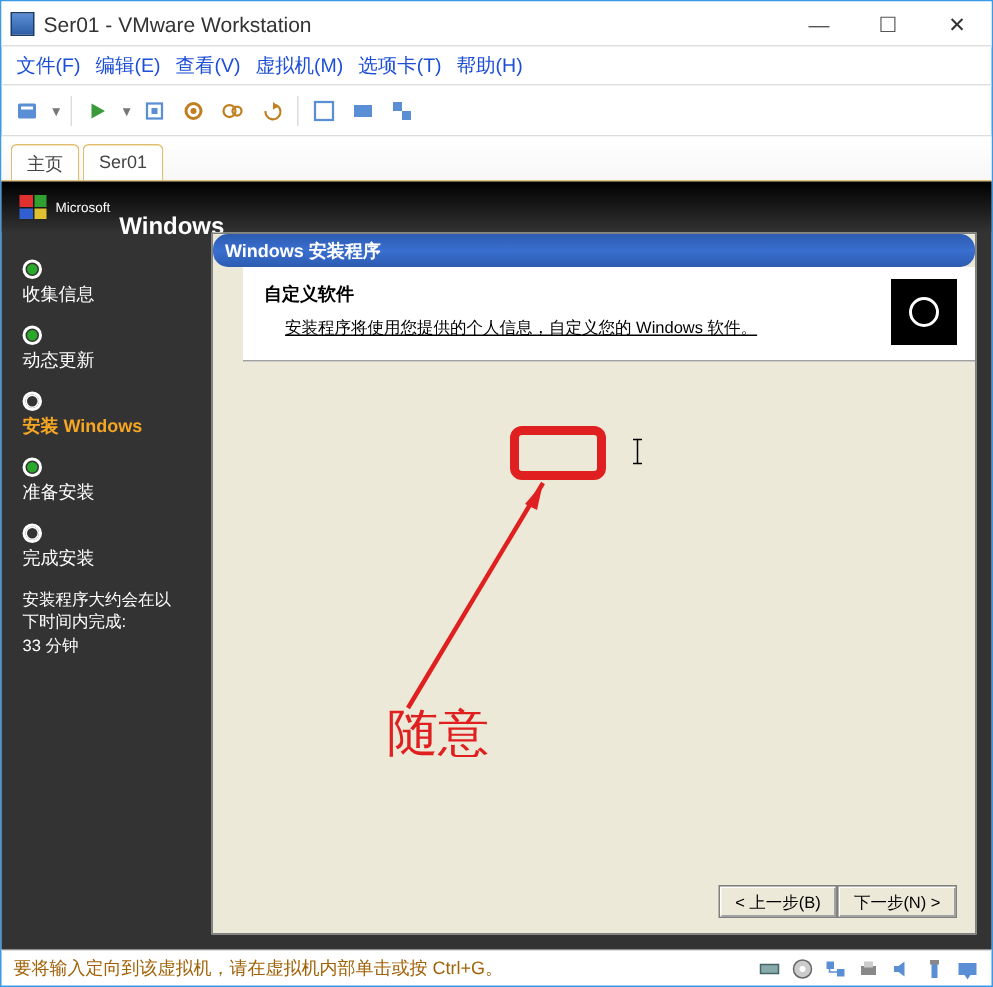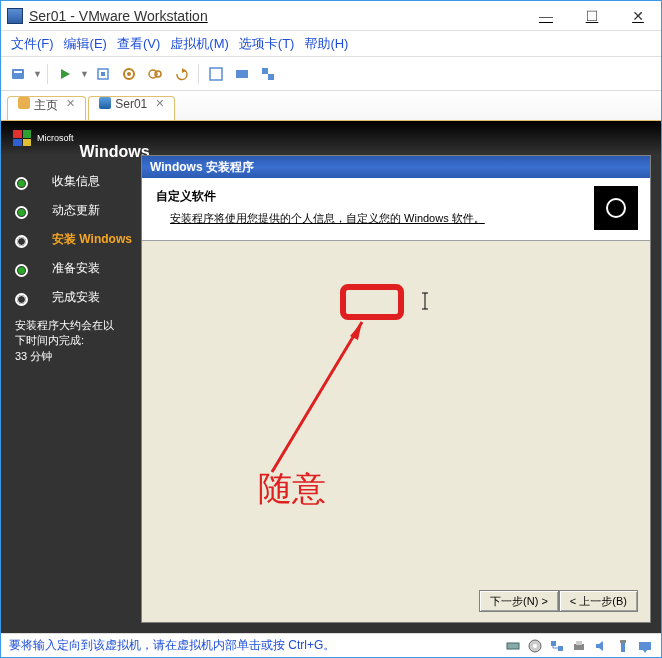--- a/index.html
+++ b/index.html
@@ -1,66 +1,66 @@
 <!DOCTYPE html>
 <html><head>
 <meta charset="utf-8">
 <style>
   * { box-sizing: border-box; margin: 0; padding: 0; }
   body { font-family: "Microsoft YaHei", Tahoma, sans-serif; font-size: 12px; background: #fff; }
   .window { width: 662px; height: 658px; border: 1px solid #3a9ae8; display: flex; flex-direction: column; background: #fff; }
-  .titlebar { height: 30px; background: #fff; display: flex; align-items: center; padding: 0 0 0 6px; border-bottom: 1px solid #e0e0e0; text-decoration: underline; }
+  .titlebar { height: 30px; background: #fff; display: flex; align-items: center; padding: 0 0 0 6px; border-bottom: 1px solid #e0e0e0; }
   .titlebar .app-icon { width: 16px; height: 16px; background: linear-gradient(#5a8fd6,#2e5fa6); border: 1px solid #1b3a6a; margin-right: 6px; }
   .titlebar .title-text { flex: 1; font-size: 14px; color: #333; }
   .titlebar .win-btns { display: flex; }
   .titlebar .win-btn { width: 46px; height: 30px; display: flex; align-items: center; justify-content: center; color: #555; font-size: 14px; cursor: pointer; }
   .titlebar .win-btn.close { color: #333; }
   .menubar { height: 26px; display: flex; align-items: center; padding: 0 10px; gap: 10px; border-bottom: 1px solid #e0e0e0; }
   .menubar .menu-item { font-size: 13px; color: #1d4ed8; cursor: pointer; }
   .toolbar { height: 34px; display: flex; align-items: center; padding: 0 6px; gap: 4px; border-bottom: 1px solid #dcdcdc; }
   .toolbar .tool-btn { width: 22px; height: 22px; display: flex; align-items: center; justify-content: center; cursor: pointer; }
   .toolbar .sep { width: 1px; height: 20px; background: #dcdcdc; margin: 0 2px; }
   .toolbar .dropdown-arrow { width: 8px; color: #777; font-size: 9px; }
   .tabs { height: 30px; display: flex; align-items: flex-end; padding: 0 6px; gap: 2px; border-bottom: 1px solid #e0c070; background: linear-gradient(#fff,#f7f7f7); }
-  .tab { height: 24px; padding: 0 10px; display: flex; align-items: flex-start; gap: 4px; border: 1px solid #e0c070; border-bottom: none; border-radius: 4px 4px 0 0; background: #fff; cursor: pointer; font-size: 12px; color: #444; }
+  .tab { height: 24px; padding: 0 10px; display: flex; align-items: flex-start; gap: 4px; border: 1px solid #e0c070; border-bottom: none; border-radius: 4px 4px 0 0; background: #fff; cursor: pointer; font-size: 12px; color: #444; flex-direction: column; }
   .tab .tab-close { font-size: 11px; color: #888; margin-left: 4px; }
   .tab .tab-icon { width: 12px; height: 12px; }
   .home-icon { background: #e8b050; border-radius: 2px; }
   .vm-icon { background: linear-gradient(#5fa0e0,#1a5fa6); border-radius: 2px; }
   .content { flex: 1; background: #333; position: relative; overflow: hidden; }
   .winxp-header { height: 34px; background: linear-gradient(#000,#333); display: flex; align-items: center; padding: 0 12px; color: #fff; font-size: 16px; gap: 6px; }
   .winxp-header .winflag { width: 18px; height: 16px; display: grid; grid-template: 1fr 1fr / 1fr 1fr; gap: 1px; }
   .winflag div:nth-child(1){background:#e03030;} .winflag div:nth-child(2){background:#30a030;}
   .winflag div:nth-child(3){background:#3060d0;} .winflag div:nth-child(4){background:#e0c030;}
   .installer-body { display: flex; height: calc(100% - 34px); }
   .sidebar { width: 140px; padding: 18px 8px 0 14px; color: #fff; font-size: 12px; }
-  .step { display: flex; align-items: flex-end; gap: 24px; margin-bottom: 12px; }
+  .step { display: flex; align-items: flex-start; gap: 2px; margin-bottom: 12px; flex-direction: column; }
   .step-radio { width: 13px; height: 13px; border-radius: 50%; border: 2px solid #fff; display: flex; align-items: center; justify-content: center; }
   .step-radio.filled::after { content:""; width: 7px; height: 7px; border-radius: 50%; background: #2aa82a; }
   .step-radio.hollow::after { content:""; width: 7px; height: 7px; border-radius: 50%; background: #333; border: 1px solid #fff; }
   .step.active .step-label { color: #f5a623; font-weight: bold; }
   .completion-text { color: #fff; font-size: 11px; text-align: left; line-height: 1.4; }
   .wizard { flex: 1; background: #ece9d8; margin: 0 10px 10px 0; border: 1px solid #808080; position: relative; }
-  .wizard-titlebar { height: 22px; background: linear-gradient(#2c5bb0,#3a6fd0,#2c5bb0); color: #fff; padding: 0 8px; display: flex; align-items: center; font-weight: bold; font-size: 12px; }
-  .wizard-header { background: #fff; padding: 10px 14px 14px 14px; border-bottom: 1px solid #a0a0a0; position: relative; }
+  .wizard-titlebar { height: 22px; background: linear-gradient(#2c5bb0,#3a6fd0,#2c5bb0); color: #fff; padding: 0 8px; display: flex; align-items: center; font-weight: bold; font-size: 12px; border-radius: 10px; }
+  .wizard-header { background: #fff; padding: 10px 14px 14px 14px; border-bottom: 1px solid #a0a0a0; position: relative; margin-left: 20px; }
   .wizard-header h1 { font-size: 12px; font-weight: bold; color: #000; margin-bottom: 6px; }
   .wizard-header p { font-size: 11px; color: #000; padding-left: 14px; text-decoration: underline; }
   .wizard-header .header-icon { position: absolute; right: 12px; top: 8px; width: 44px; height: 44px; background: #000; display: flex; align-items: center; justify-content: center; }
   .header-icon .disc { width: 20px; height: 20px; border: 2px solid #fff; border-radius: 50%; }
   .wizard-content { padding: 14px 18px; }
   .content-row { display: flex; align-items: flex-start; gap: 12px; margin-bottom: 14px; }
   .content-icon { width: 36px; height: 36px; }
   .content-prompt { font-size: 11px; color: #000; padding-top: 4px; }
   .form-area { padding-left: 52px; }
   .form-row { display: flex; align-items: center; margin-bottom: 14px; }
   .form-label { width: 100px; font-size: 11px; color: #000; }
   .form-input { flex: 1; height: 20px; border: 1px solid #808080; background: #fff; padding: 0 4px; font-size: 11px; font-family: inherit; }
   .wizard-buttons { position: absolute; bottom: 10px; right: 12px; display: flex; gap: 0; }
   .wbtn { height: 22px; padding: 0 10px; border: 1px solid #808080; background: #ece9d8; font-size: 11px; cursor: pointer; display: flex; align-items: center; box-shadow: inset 1px 1px 0 #fff, inset -1px -1px 0 #a0a0a0; }
-  .statusbar { height: 24px; border-top: 1px solid #dcdcdc; display: flex; align-items: center; padding: 0 8px; font-size: 12px; color: #1d4ed8; }
+  .statusbar { height: 24px; border-top: 1px solid #dcdcdc; display: flex; align-items: center; padding: 0 8px; font-size: 12px; color: #a16207; }
   .statusbar .status-text { flex: 1; }
   .statusbar .tray { display: flex; gap: 6px; }
   .tray-icon { width: 16px; height: 16px; }
   
   .annot-box { position: absolute; border: 6px solid #e02020; border-radius: 8px; pointer-events: none; }
   .annot-text { position: absolute; color: #e02020; font-size: 34px; font-weight: 400; }
   .annot-arrow { position: absolute; pointer-events: none; }
 </style>
 </head>
 <body>
@@ -203,22 +203,22 @@
         <div class="wizard-header">
           <h1>自定义软件</h1>
           <p>安装程序将使用您提供的个人信息，自定义您的 Windows 软件。</p>
           <div class="header-icon">
               <div class="disc"></div>
             </div>
         </div>
         <div class="wizard-content">
         </div>
         <div class="wizard-buttons">
+          <button class="wbtn">&lt; 上一步(B)</button>
           <button class="wbtn">下一步(N) &gt;</button>
-          <button class="wbtn">&lt; 上一步(B)</button>
         </div>
 
         <div class="annot-box" style="left:198px;top:128px;width:64px;height:36px;"></div>
 
         <svg class="annot-arrow" style="left:120px;top:156px;width:120px;height:170px;" viewBox="0 0 120 170">
           <line x1="10" y1="160" x2="100" y2="10" stroke="#e02020" stroke-width="3"></line>
           <polygon points="100,10 88,24 96,28" fill="#e02020"></polygon>
         </svg>
         <div class="annot-text" style="left:116px;top:310px;">随意</div>
 

